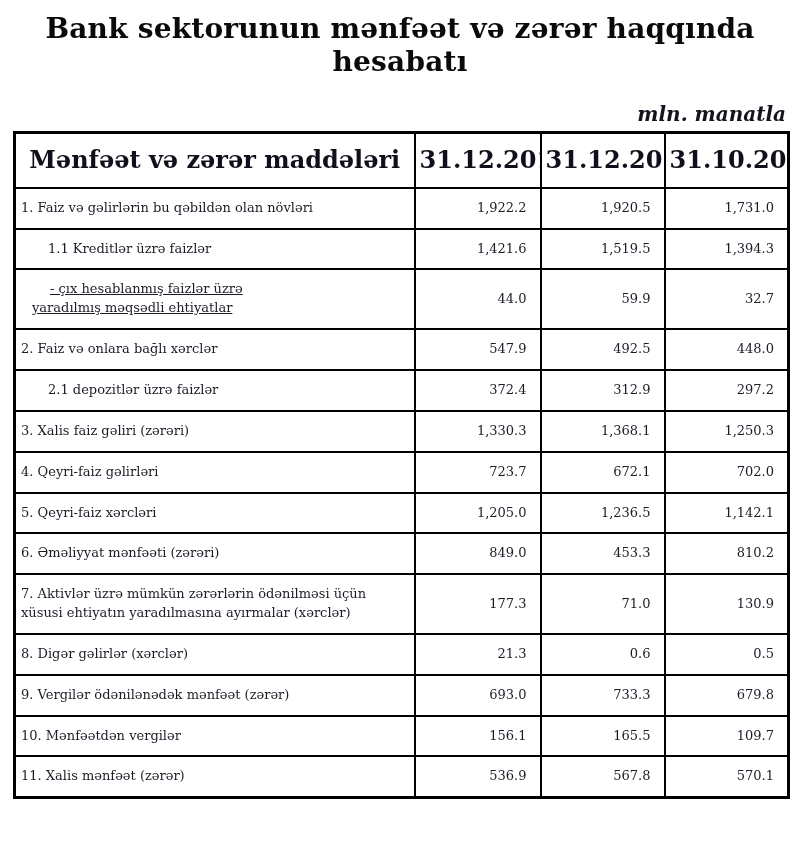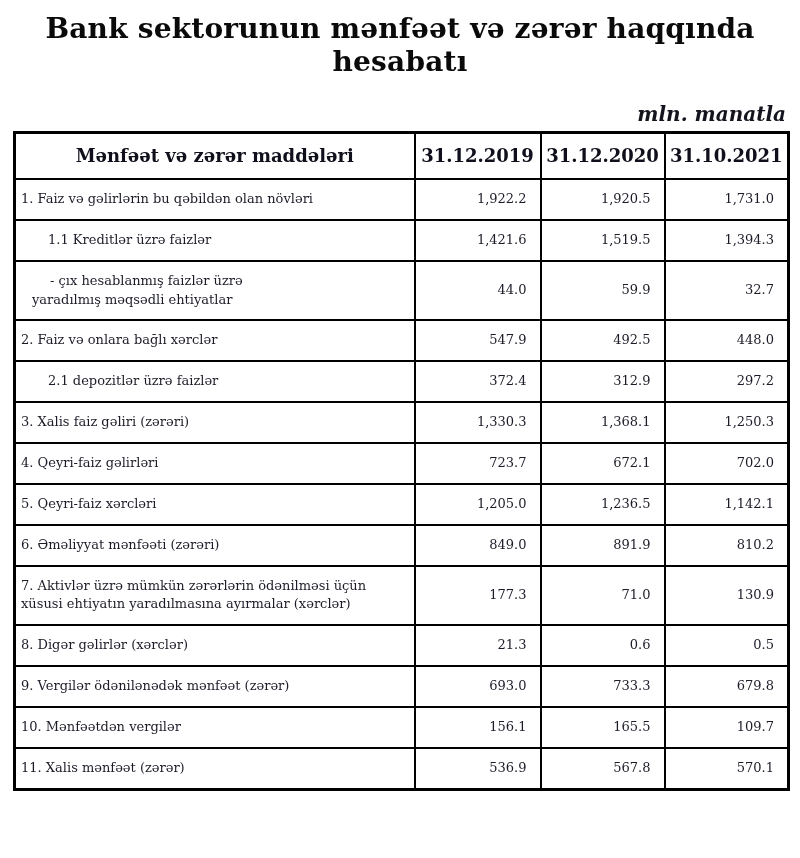--- a/index.html
+++ b/index.html
@@ -46,34 +46,34 @@
     font-size: 13px;
     line-height: 1.45;
     vertical-align: middle;
     box-sizing: border-box;
     overflow: hidden;
   }
   .pl-table th {
     font-weight: bold;
     text-align: center;
     padding: 9px 4px;
-    font-size: 18px;
+    font-size: 24px;
     color: #10101c;
   }
   .pl-table td.label-cell {
     text-align: left;
     padding: 10px 4px 10px 5px;
     white-space: pre-line;
   }
   .pl-table td.value-cell {
     text-align: right;
     padding: 10px 13px 10px 4px;
   }
   td.label-cell.indent-sub  { padding-left: 32px; }
-  td.label-cell.indent-dash { padding-left: 16px; text-indent: 18px; }
+  td.label-cell.indent-dash { padding-left: 16px; text-indent: 18px; text-decoration: underline; }
   td.label-cell.indent-none { padding-left: 5px; }
 </style>
 </head>
 <body>
 
 <div class="page">
 
   <h1 class="title">Bank sektorunun mənfəət və zərər haqqında hesabatı</h1>
 
   <div class="unit-note">mln. manatla</div>
@@ -139,21 +139,21 @@
   </tr>
         <tr>
     <td class="label-cell indent-none">5. Qeyri-faiz xərcləri</td>
     <td class="value-cell">1,205.0</td>
     <td class="value-cell">1,236.5</td>
     <td class="value-cell">1,142.1</td>
   </tr>
         <tr>
     <td class="label-cell indent-none">6. Əməliyyat mənfəəti (zərəri)</td>
     <td class="value-cell">849.0</td>
-    <td class="value-cell">891.9</td>
+    <td class="value-cell">453.3</td>
     <td class="value-cell">810.2</td>
   </tr>
         <tr>
     <td class="label-cell indent-none">7. Aktivlər üzrə mümkün zərərlərin ödənilməsi üçün xüsusi ehtiyatın yaradılmasına ayırmalar (xərclər)</td>
     <td class="value-cell">177.3</td>
     <td class="value-cell">71.0</td>
     <td class="value-cell">130.9</td>
   </tr>
         <tr>
     <td class="label-cell indent-none">8. Digər gəlirlər (xərclər)</td>

